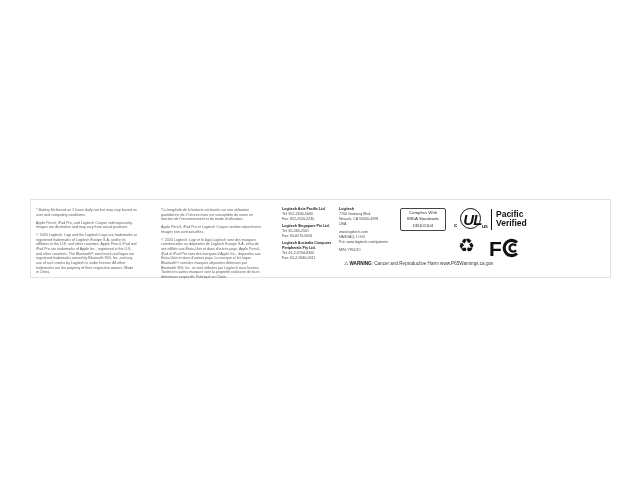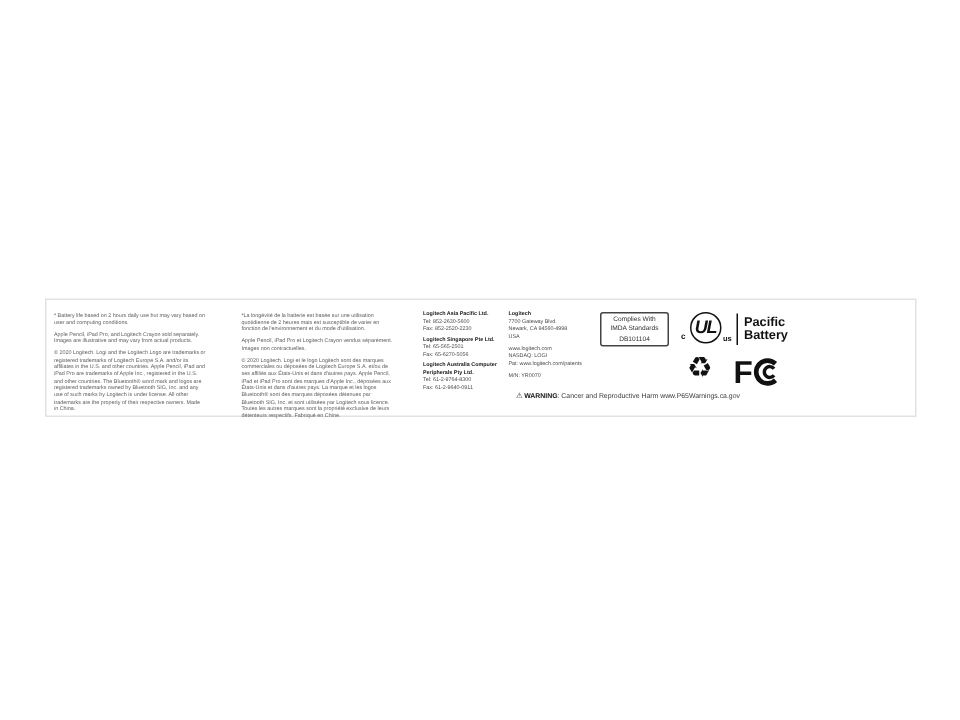--- a/index.html
+++ b/index.html
@@ -22,21 +22,21 @@
   .hq .grp{margin:0 0 3.5px 0;}
   
   .imda{position:absolute;left:369px;top:8px;width:46px;height:23px;border:1px solid #444;
         border-radius:2px;box-sizing:border-box;display:flex;flex-direction:column;
         align-items:center;justify-content:center;font-size:4.4px;line-height:1.5;color:#333;
         text-align:center;}
   
   .ulwrap{position:absolute;left:423px;top:7px;width:100px;height:26px;}
   .ulcircle{position:absolute;left:6px;top:1px;width:21px;height:21px;border:1.8px solid #111;
             border-radius:50%;box-sizing:border-box;color:#111;}
-  .ulcircle .ultext{position:absolute;left:2.2px;top:2px;font-size:12px;font-weight:800;
+  .ulcircle .ultext{position:absolute;left:2.2px;top:2px;font-size:15px;font-weight:800;
                     font-style:italic;letter-spacing:-0.8px;}
   .ul-c{position:absolute;left:0px;top:15px;font-size:5.5px;font-weight:bold;color:#111;}
   .ul-us{position:absolute;left:28px;top:16px;font-size:5px;font-weight:bold;color:#111;}
   .uldiv{position:absolute;left:37px;top:2px;width:1.2px;height:21px;background:#111;}
   .energy{position:absolute;left:42px;top:3px;font-size:8.5px;font-weight:bold;line-height:1.02;color:#111;}
   
   .ecorow{position:absolute;left:425px;top:35px;width:100px;height:26px;}
   .recycle{position:absolute;left:2px;top:0px;font-size:19px;line-height:22px;color:#111;}
   .fcc{position:absolute;left:33px;top:1px;}
   
@@ -103,21 +103,21 @@
 
     <div class="ulwrap">
       <span class="ul-c">c</span>
       <div class="ulcircle">
         <span class="ultext">UL</span>
       </div>
       <span class="ul-us">us</span>
       <div class="uldiv"></div>
       <div class="energy">
         <div>Pacific</div>
-        <div>Battery</div>
+        <div>Verified</div>
       </div>
     </div>
 
     <div class="ecorow">
       <div class="recycle">♻</div>
       <div class="fcc">
         <svg width="32" height="24" viewBox="0 0 32 24" aria-hidden="true">
           <text x="0" y="19.5" font-size="21" font-weight="bold" font-family="Liberation Sans, sans-serif" fill="#111">F</text>
           <path d="M 28 6.5 A 7.6 7.6 0 1 0 28 17.5" fill="none" stroke="#111" stroke-width="3.1"></path>
           <path d="M 27 9.8 A 3.6 3.6 0 1 0 27 14.2" fill="none" stroke="#111" stroke-width="2.3"></path>

